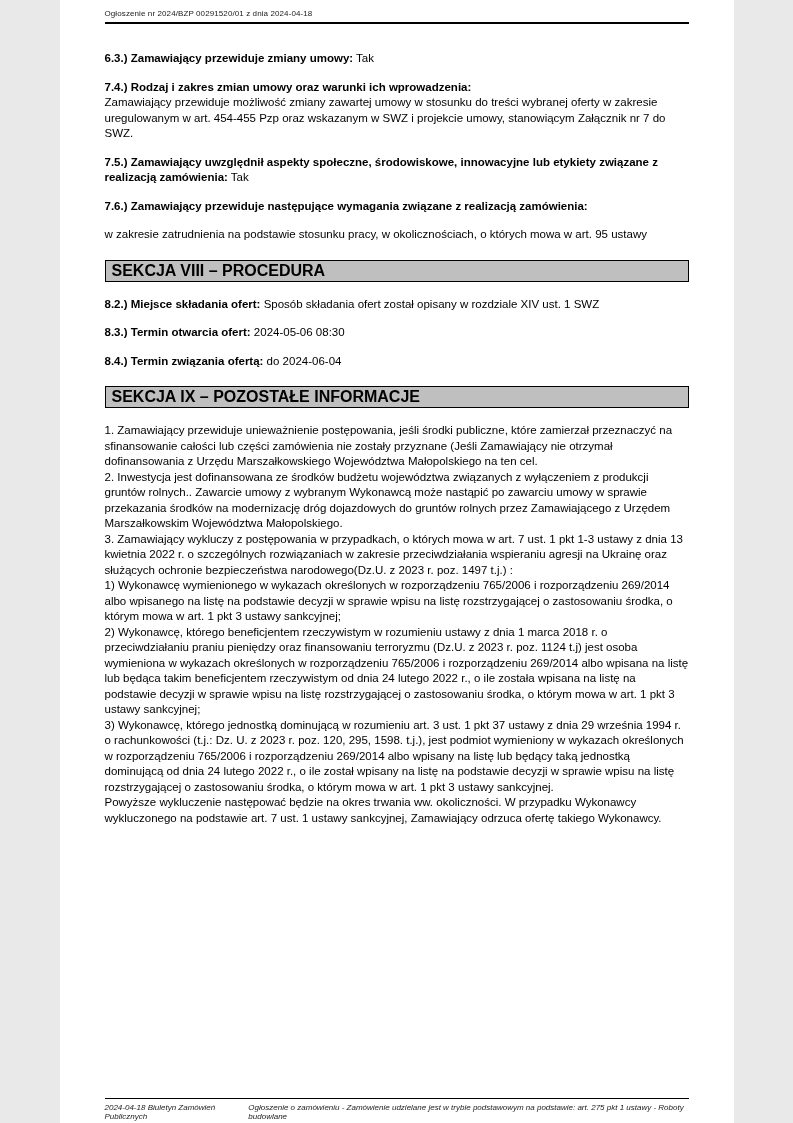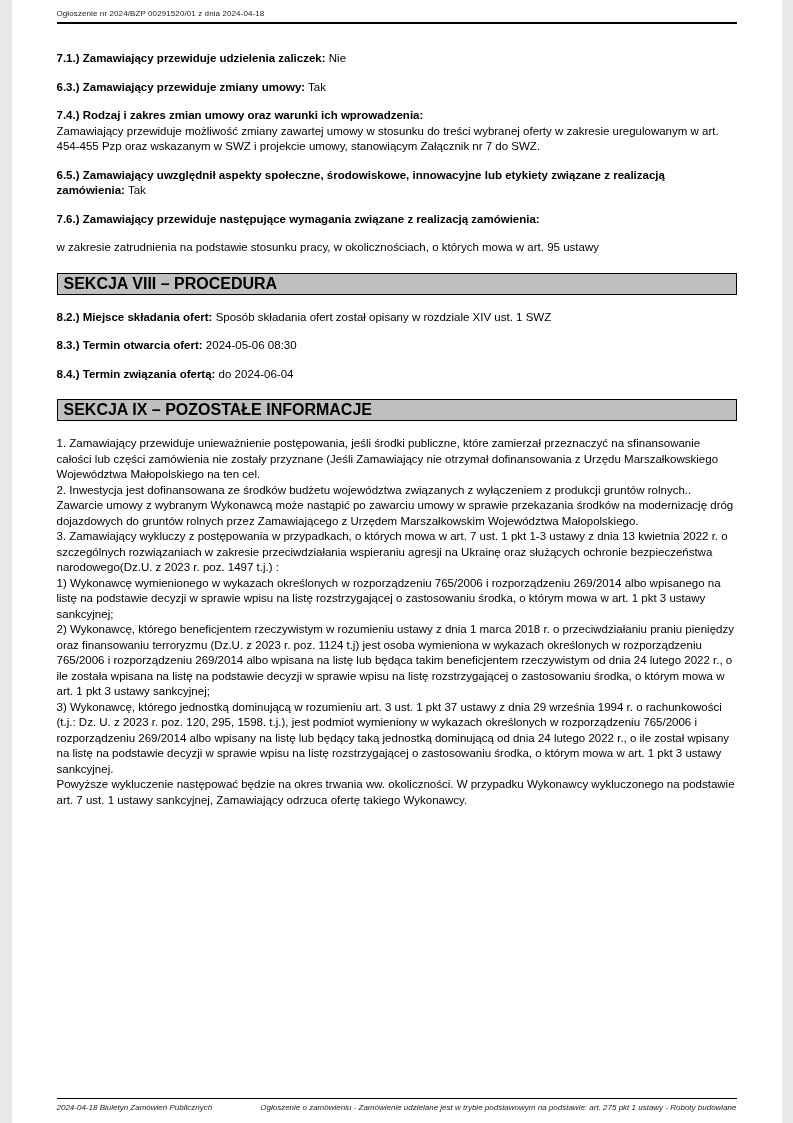--- a/index.html
+++ b/index.html
@@ -1,19 +1,19 @@
 <!DOCTYPE html>
 <html lang="pl"><head>
 <meta charset="utf-8">
 <title>Ogłoszenie BZP</title>
 <style>
   html, body { margin: 0; padding: 0; background: #e9e9e9; }
   .page {
     position: relative;
-    width: 770px;
+    width: 674px;
     height: 1123px;
     margin: 0 auto;
     background: #ffffff;
     font-family: "Liberation Sans", sans-serif;
     color: #000000;
     overflow: hidden;
   }
   .content {
     position: absolute;
     left: 45px;
@@ -72,30 +72,29 @@
 <body>
 
 <div class="page">
   <div class="content">
 
     <div class="doc-header">Ogłoszenie nr 2024/BZP 00291520/01 z dnia 2024-04-18</div>
     <div class="header-rule"></div>
 
     <div class="doc-body">
 
-      <div class="field"><span class="lbl">7.1.) Zamawiający przewiduje udzielenia zaliczek:</span><span class="val"> Nie</span></div>
 
       <div class="field"><span class="lbl">6.3.) Zamawiający przewiduje zmiany umowy:</span><span class="val"> Tak</span></div>
 
       <div class="field">
         <div><span class="lbl">7.4.) Rodzaj i zakres zmian umowy oraz warunki ich wprowadzenia:</span></div>
         <div class="field-body">Zamawiający przewiduje możliwość zmiany zawartej umowy w stosunku do treści wybranej oferty w zakresie uregulowanym w art. 454-455 Pzp oraz wskazanym w SWZ i projekcie umowy, stanowiącym Załącznik nr 7 do SWZ.</div>
       </div>
 
-      <div class="field"><span class="lbl">6.5.) Zamawiający uwzględnił aspekty społeczne, środowiskowe, innowacyjne lub etykiety związane z realizacją zamówienia:</span><span class="val"> Tak</span></div>
+      <div class="field"><span class="lbl">7.5.) Zamawiający uwzględnił aspekty społeczne, środowiskowe, innowacyjne lub etykiety związane z realizacją zamówienia:</span><span class="val"> Tak</span></div>
 
       <div class="field"><span class="lbl">7.6.) Zamawiający przewiduje następujące wymagania związane z realizacją zamówienia:</span></div>
 
       <div class="plain-para">w zakresie zatrudnienia na podstawie stosunku pracy, w okolicznościach, o których mowa w art. 95 ustawy</div>
 
       <div class="section-bar">SEKCJA VIII – PROCEDURA</div>
 
 
       <div class="field"><span class="lbl">8.2.) Miejsce składania ofert:</span><span class="val"> Sposób składania ofert został opisany w rozdziale XIV ust. 1 SWZ</span></div>
 

